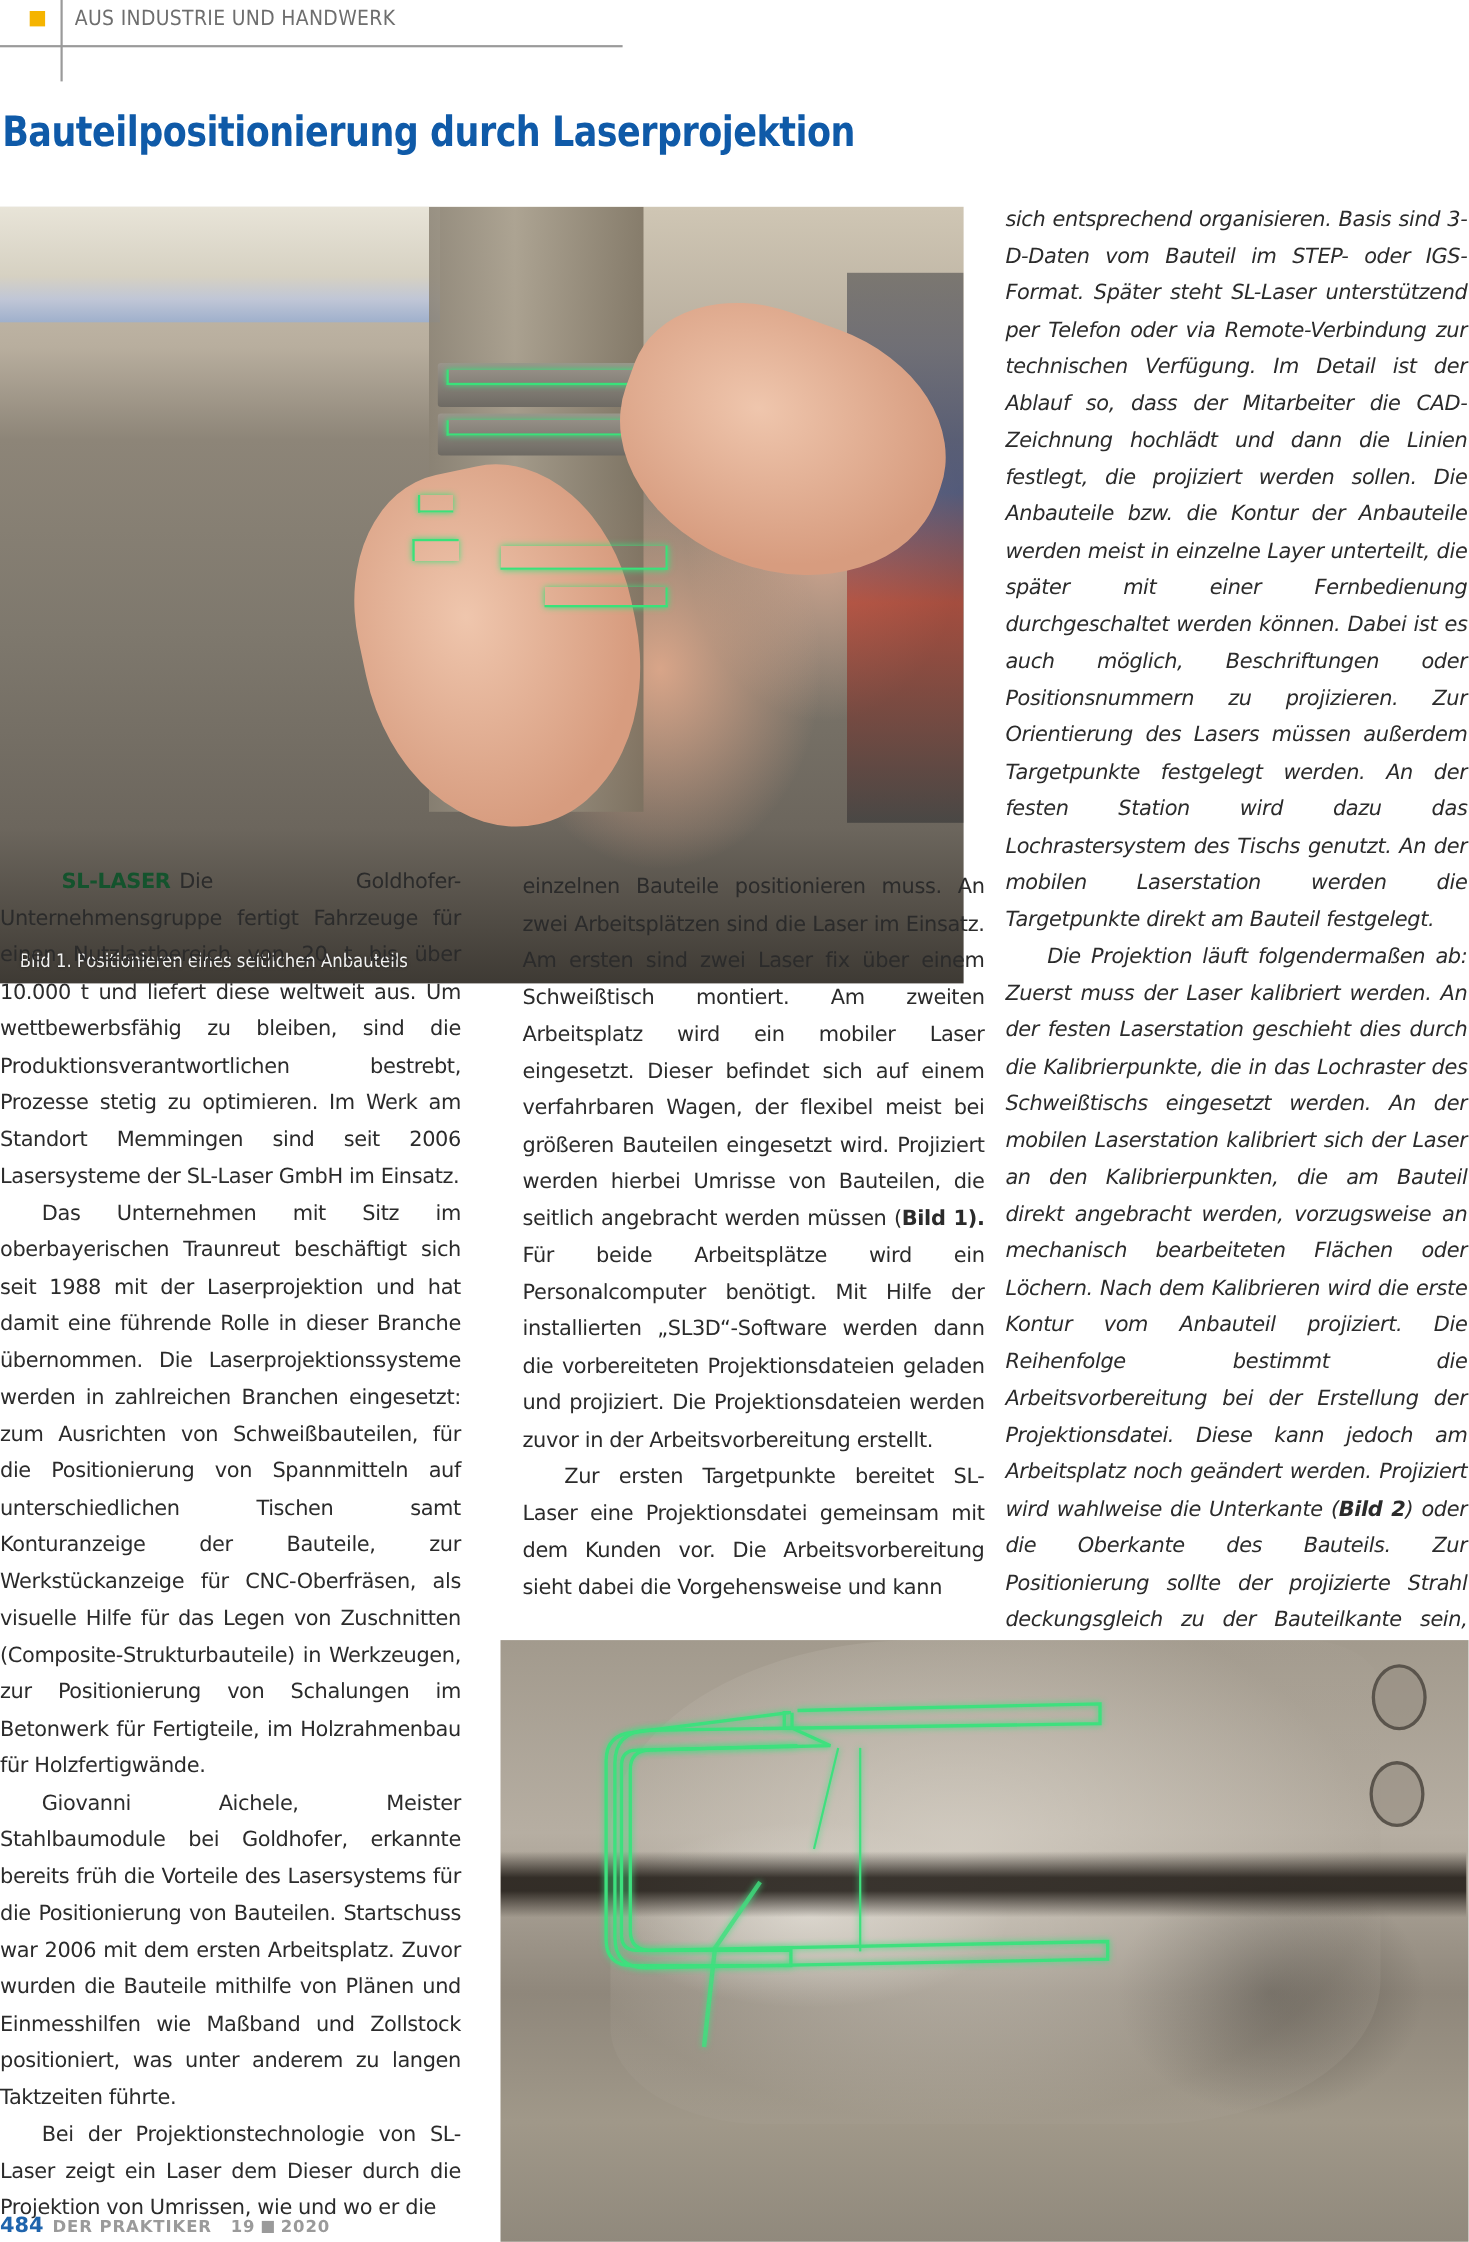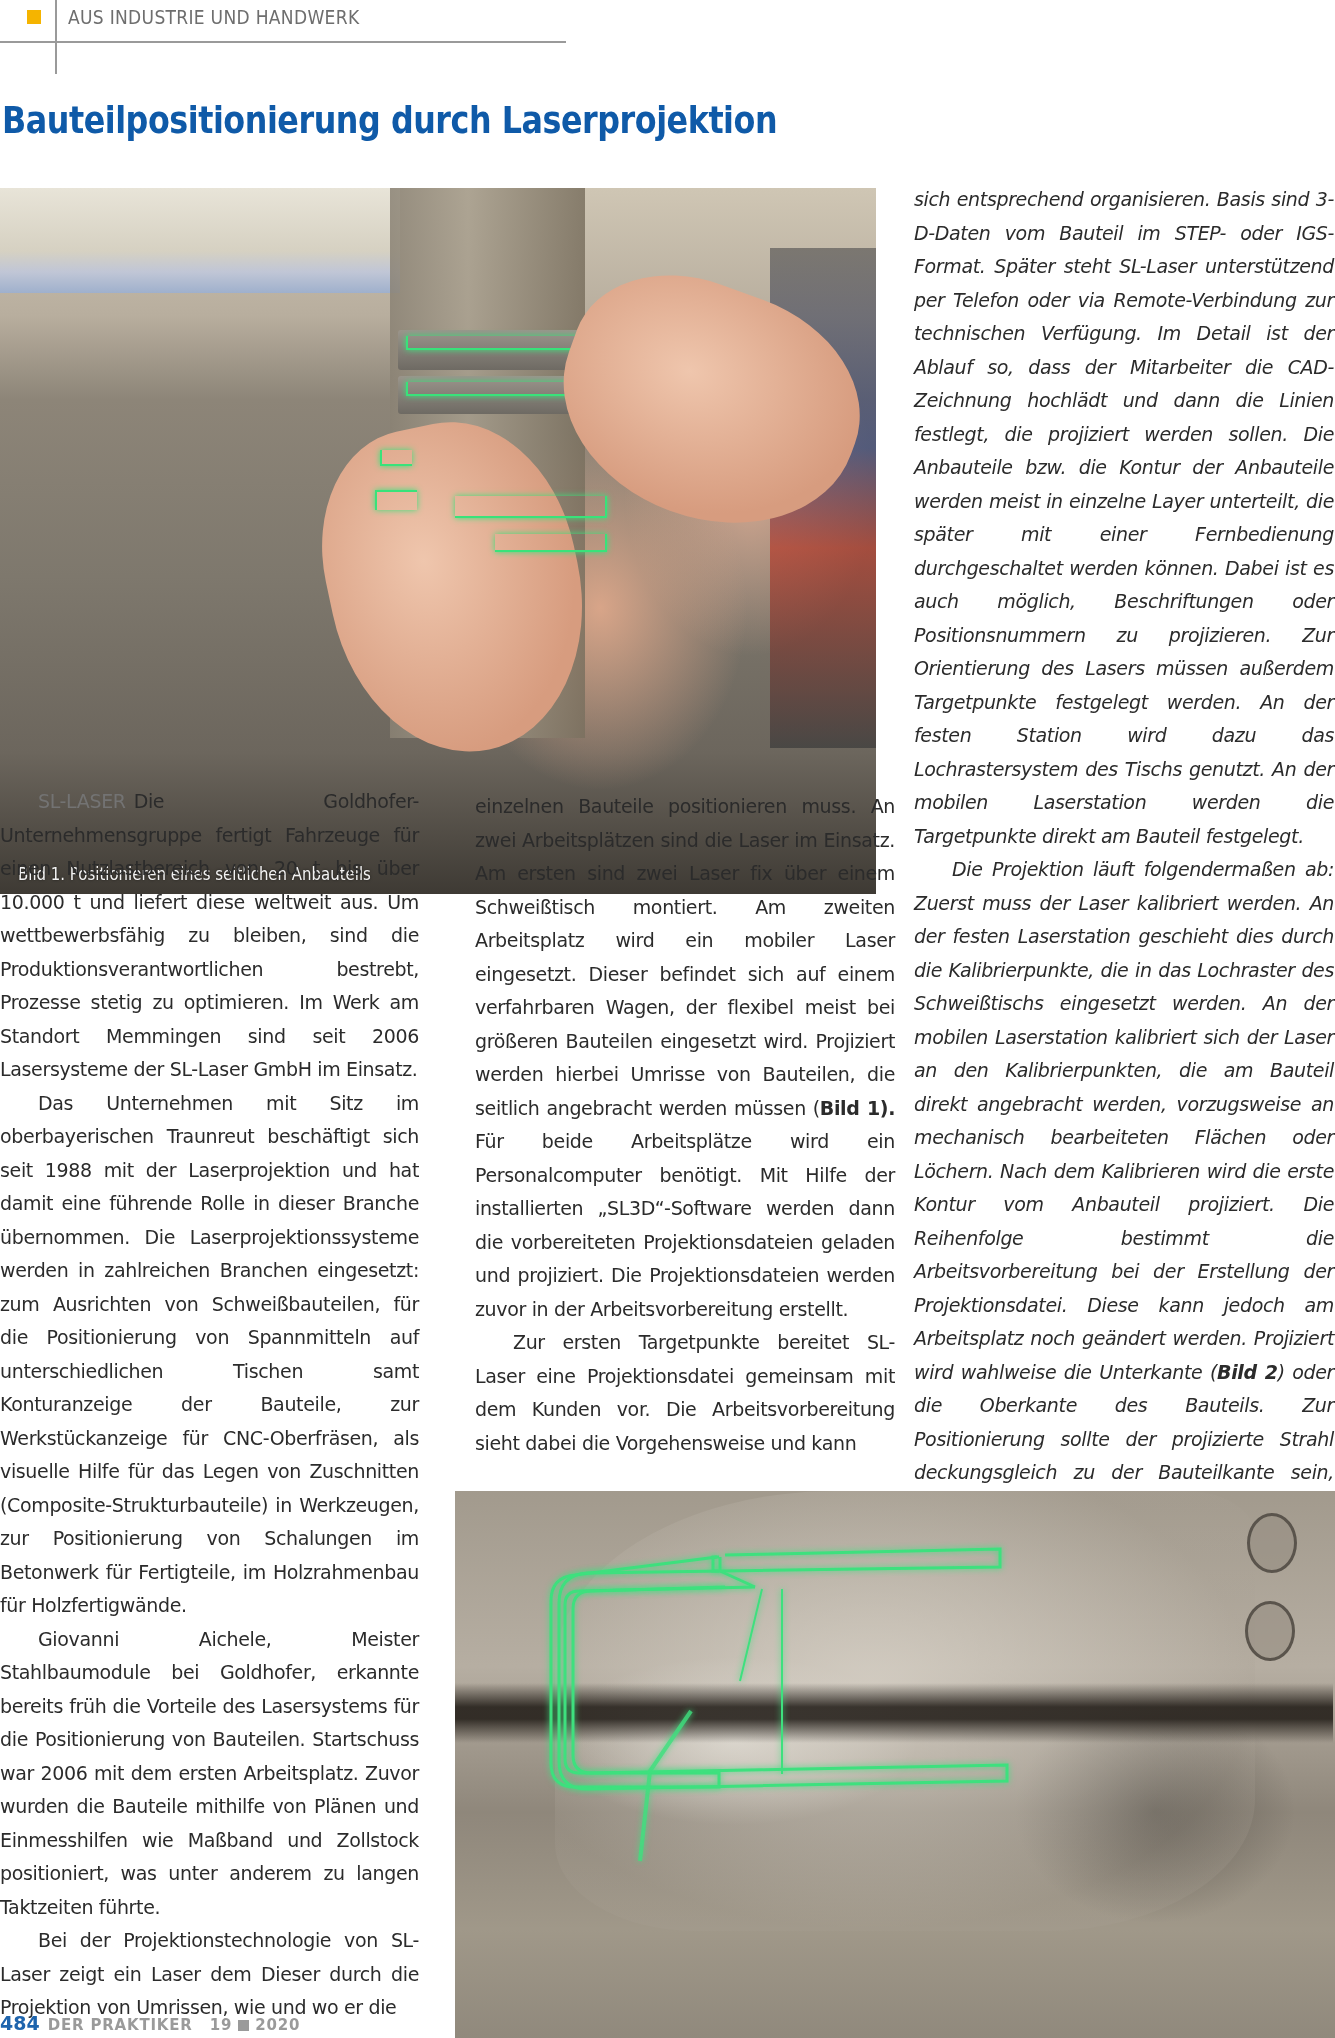--- a/index.html
+++ b/index.html
@@ -49,21 +49,21 @@
     font-family: "DejaVu Sans", sans-serif; transform: scaleX(0.88); transform-origin: left bottom;
   }
 
   
   .col {
     font-size: 19px; line-height: 33.5px; text-align: justify; color: #2b2b2b;
     font-family: "DejaVu Sans", sans-serif; letter-spacing: -0.35px;
   }
   .col p { margin: 0; text-indent: 0; }
   .col p.ind { text-indent: 38px; }
-  .col .lead { color: #737373; font-weight: normal; margin-right: 8px; }
+  .col .lead { color: #14532d; font-weight: bold; margin-right: 8px; margin-left: 18px; }
   .col b { font-weight: bold; }
   .c1 { left: 0; top: 785px; width: 419px; }
   .c2 { left: 475px; top: 790px; width: 420px; }
   .c3 { left: 914px; top: 183px; width: 420px; font-style: italic; }
 
   
   .fig2 {
     left: 455px; top: 1491px; width: 878px; height: 584px; overflow: hidden;
     background:
       radial-gradient(ellipse 260px 120px at 280px 250px, rgba(240,238,232,0.8), rgba(240,238,232,0) 70%),

